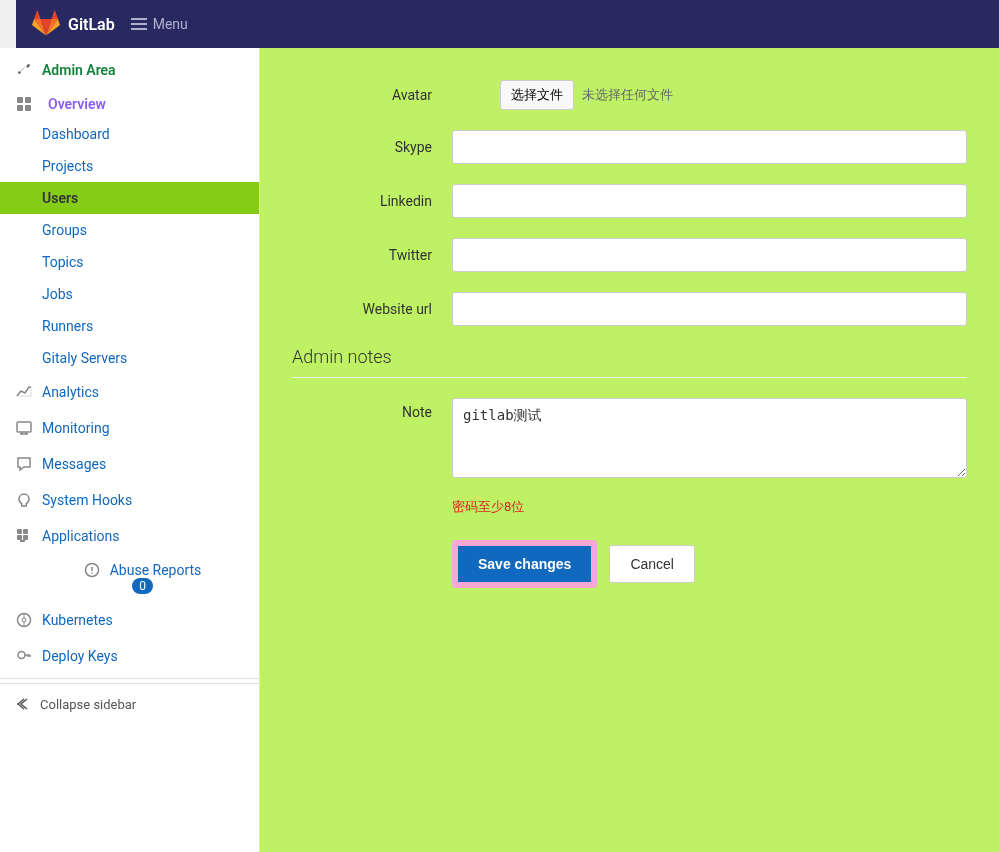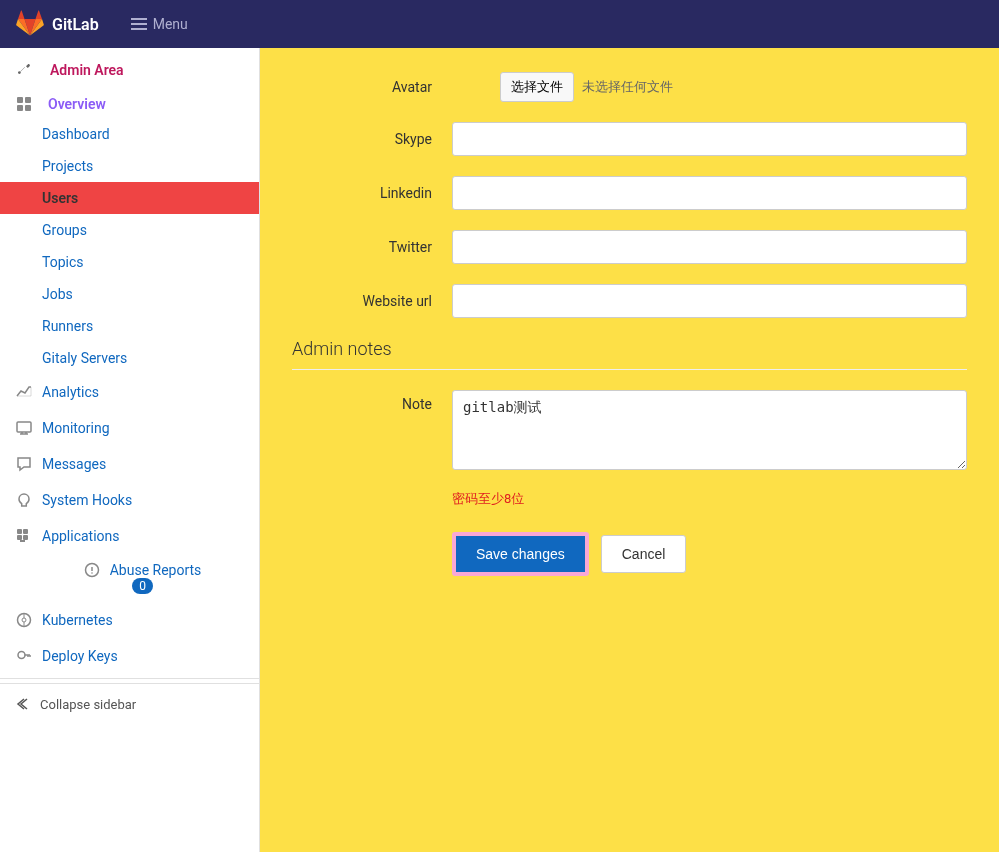--- a/index.html
+++ b/index.html
@@ -5,23 +5,23 @@
     * { box-sizing: border-box; margin: 0; padding: 0; }
     body { font-family: -apple-system, BlinkMacSystemFont, 'Segoe UI', Roboto, sans-serif; font-size: 14px; color: #333; background: #f0f0f0; }
 
     
     .navbar {
       background: #292961;
       height: 48px;
       display: flex;
       align-items: center;
       padding: 0 16px;
-      gap: 32px;
+      gap: 16px;
       position: fixed;
-      top: 0; left: 0; right: 0;
+      top: 0; left: 16px; right: 0;
       z-index: 100;
     }
     .navbar-logo {
       display: flex;
       align-items: center;
       gap: 8px;
     }
     .gitlab-logo {
       width: 28px;
       height: 28px;
@@ -54,25 +54,25 @@
       background: #fff;
       border-right: 1px solid #e0e0e0;
       overflow-y: auto;
       flex-shrink: 0;
       position: relative;
     }
 
     .sidebar-section-header {
       display: flex;
       align-items: center;
-      gap: 18px;
+      gap: 10px;
       padding: 14px 16px 8px 16px;
       font-size: 14px;
       font-weight: 600;
-      color: #be185d;
+      color: #15803d;
     }
 
     .sidebar-group-label {
       display: flex;
       align-items: center;
       gap: 16px;
       padding: 10px 16px 6px 16px;
       font-size: 14px;
       font-weight: 600;
       color: #8b5cf6;
@@ -81,21 +81,21 @@
 
     .sidebar-item {
       display: block;
       padding: 8px 16px 8px 42px;
       color: #1068bf;
       text-decoration: none;
       font-size: 14px;
       cursor: pointer;
     }
     .sidebar-item.active {
-      background: #ef4444;
+      background: #84cc16;
       color: #333;
       font-weight: 600;
     }
 
     .sidebar-item-with-badge {
       display: flex;
       align-items: center;
       justify-content: space-between;
       padding: 8px 16px 8px 42px;
       color: #1068bf;
@@ -134,22 +134,22 @@
       color: #555;
       cursor: pointer;
       font-size: 13px;
       border-top: 1px solid #e0e0e0;
     }
 
     
     .main-content {
       flex: 1;
       overflow-y: auto;
-      background: #fde047;
-      padding: 24px 32px;
+      background: #bef264;
+      padding: 32px 32px;
     }
 
     .form-section {
       max-width: 700px;
     }
 
     .form-row {
       display: flex;
       align-items: center;
       margin-bottom: 20px;
@@ -228,26 +228,26 @@
       display: flex;
       align-items: center;
       gap: 12px;
       margin-top: 24px;
       padding-left: 160px;
     }
 
     .btn-save {
       background: #1068bf;
       color: #fff;
-      border: 4px solid #f9a8d4;
+      border: 6px solid #f9a8d4;
       border-radius: 3px;
       padding: 10px 20px;
       font-size: 14px;
       cursor: pointer;
-      font-weight: 400;
+      font-weight: 700;
     }
 
     .btn-cancel {
       background: #fff;
       color: #333;
       border: 1px solid #ccc;
       border-radius: 3px;
       padding: 10px 20px;
       font-size: 14px;
       cursor: pointer;

